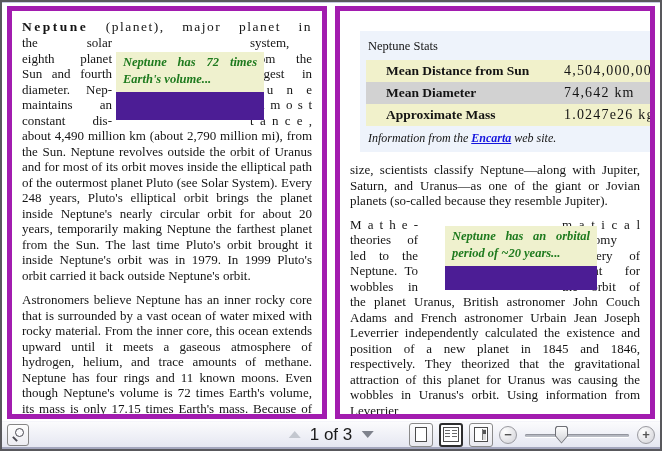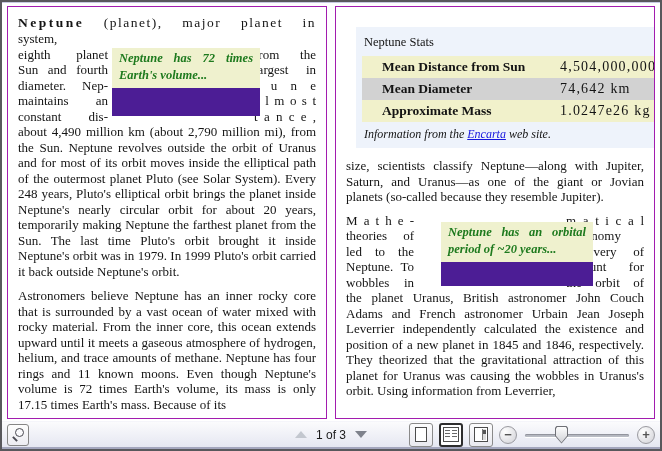--- a/index.html
+++ b/index.html
@@ -3,21 +3,21 @@
 <meta charset="utf-8">
 <style>
   html,body{margin:0;padding:0;background:#fff;}
   .window{position:relative;width:662px;height:451px;box-sizing:border-box;
     border:2px solid #58585c;background:#fff;overflow:hidden;
     font-family:"Liberation Serif",serif;}
   .window::before{content:"";position:absolute;top:0;left:0;right:0;height:1px;background:#c8cae2;}
 
   
   .content{position:absolute;top:4px;left:5px;right:5px;bottom:30px;display:flex;gap:8px;}
-  .page{flex:1;box-sizing:border-box;border:1px solid #a21caf;background:#fff;
+  .page{flex:1;box-sizing:border-box;border:5px solid #a21caf;background:#fff;
     overflow:hidden;padding:8px 10px;position:relative;}
   .doc{font-size:13px;line-height:15.5px;color:#141414;text-align:justify;}
 
   .lead-line{display:block;text-align:justify;text-align-last:justify;letter-spacing:1.5px;
     font-size:13.5px;line-height:16px;height:16px;overflow:hidden;}
   .lead-line b{letter-spacing:2.5px;}
 
   .wrap-section{position:relative;}
   .wrap-row{display:flex;justify-content:space-between;height:15.5px;line-height:15.5px;overflow:hidden;}
   .wrap-row span{display:block;text-align:justify;text-align-last:justify;}
@@ -33,41 +33,41 @@
   .cont{margin:0;} .para{margin:9px 0 0 0;} .rp1{margin:10px 0 0 0;}
 
   
   .stats{margin:12px 0 10px 10px;width:352px;background:#eef3fb;padding:8px 0 6px 6px;box-sizing:border-box;}
   .stats-title{font-size:12.5px;margin:0 0 5px 2px;text-align:left;}
   .stats-row{display:flex;height:22px;align-items:center;}
   .stats-row.yellow{background:#f1f1cb;} .stats-row.gray{background:#d2d2d2;}
   .stats-label{width:178px;flex:none;font-weight:bold;font-size:13.5px;padding-left:20px;text-align:left;}
   .stats-value{flex:none;white-space:nowrap;font-size:14px;letter-spacing:1.2px;text-align:left;}
   .stats-caption{font-style:italic;font-size:12px;margin:5px 0 0 2px;text-align:left;}
-  .stats-caption a{color:#1515dd;font-weight:normal;text-decoration:underline;cursor:pointer;}
+  .stats-caption a{color:#1515dd;font-weight:bold;text-decoration:underline;cursor:pointer;}
 
   
   .toolbar{position:absolute;left:0;right:0;bottom:0;height:28px;box-sizing:border-box;
     background:linear-gradient(#fbfbfd,#e5e7f1);border-top:1px solid #f5f5fa;
     border-bottom:2px solid #a3a6bd;display:flex;align-items:center;
     font-family:"Liberation Sans",sans-serif;}
   .find-btn{margin-left:5px;width:22px;height:22px;border:1px solid #868686;border-radius:3px;
     background:linear-gradient(#fdfdfd,#ededf2);display:flex;align-items:center;justify-content:center;
     padding:0;cursor:pointer;}
   .mag{position:relative;width:13px;height:13px;}
   .mag::before{content:"";position:absolute;top:0;right:1px;width:7px;height:7px;
     border:1.6px solid #4a4a52;border-radius:50%;background:#fafafc;}
   .mag::after{content:"";position:absolute;left:0;bottom:1px;width:6px;height:2px;
     background:#4a4a52;transform:rotate(45deg);}
 
   .page-nav{position:absolute;left:50%;transform:translateX(-50%);display:flex;align-items:center;gap:9px;}
   .arrow{width:0;height:0;cursor:pointer;}
   .arrow.up{border-left:6px solid transparent;border-right:6px solid transparent;border-bottom:7px solid #c3c7cf;}
   .arrow.down{border-left:6px solid transparent;border-right:6px solid transparent;border-top:7px solid #7e828c;}
-  .page-status{font-size:12px;color:#1a1a1a;}
+  .page-status{font-size:17px;color:#1a1a1a;}
 
   .right-group{position:absolute;right:5px;display:flex;align-items:center;gap:6px;}
   .view-btn{width:24px;height:24px;box-sizing:border-box;border:1px solid #8a8a8a;border-radius:3px;
     background:linear-gradient(#fcfcfd,#e9e9ef);display:flex;align-items:center;justify-content:center;
     padding:0;cursor:pointer;}
   .view-btn.selected{border:2px solid #2d2d2d;background:#fff;}
   .lines{background:repeating-linear-gradient(to bottom,#6a6a6a 0 1px,transparent 1px 3px);}
   .ic-one{width:12px;height:15px;box-sizing:border-box;border:1px solid #4c4c4c;background:#fff;padding:2px 1px;}
   .ic-one .lines{width:100%;height:100%;}
   .ic-two{width:16px;height:15px;box-sizing:border-box;border:1px solid #4c4c4c;background:#fff;
@@ -99,20 +99,21 @@
   <div class="content">
 
     <div class="page doc">
       <div class="lead-line"><b>Neptune</b><span> (planet), major planet in</span></div>
 
       <div class="wrap-section ws-left">
         <div class="floater fl-left">
           <div class="quote-text">Neptune has 72 times Earth's volume...</div>
         </div>
         <div class="wrap-row">
+            <span class="wl">the solar</span>
             <span class="wr">system,</span>
           </div>
         <div class="wrap-row">
             <span class="wl">eighth planet</span>
             <span class="wr">from the</span>
           </div>
         <div class="wrap-row">
             <span class="wl">Sun and fourth</span>
             <span class="wr">largest in</span>
           </div>

